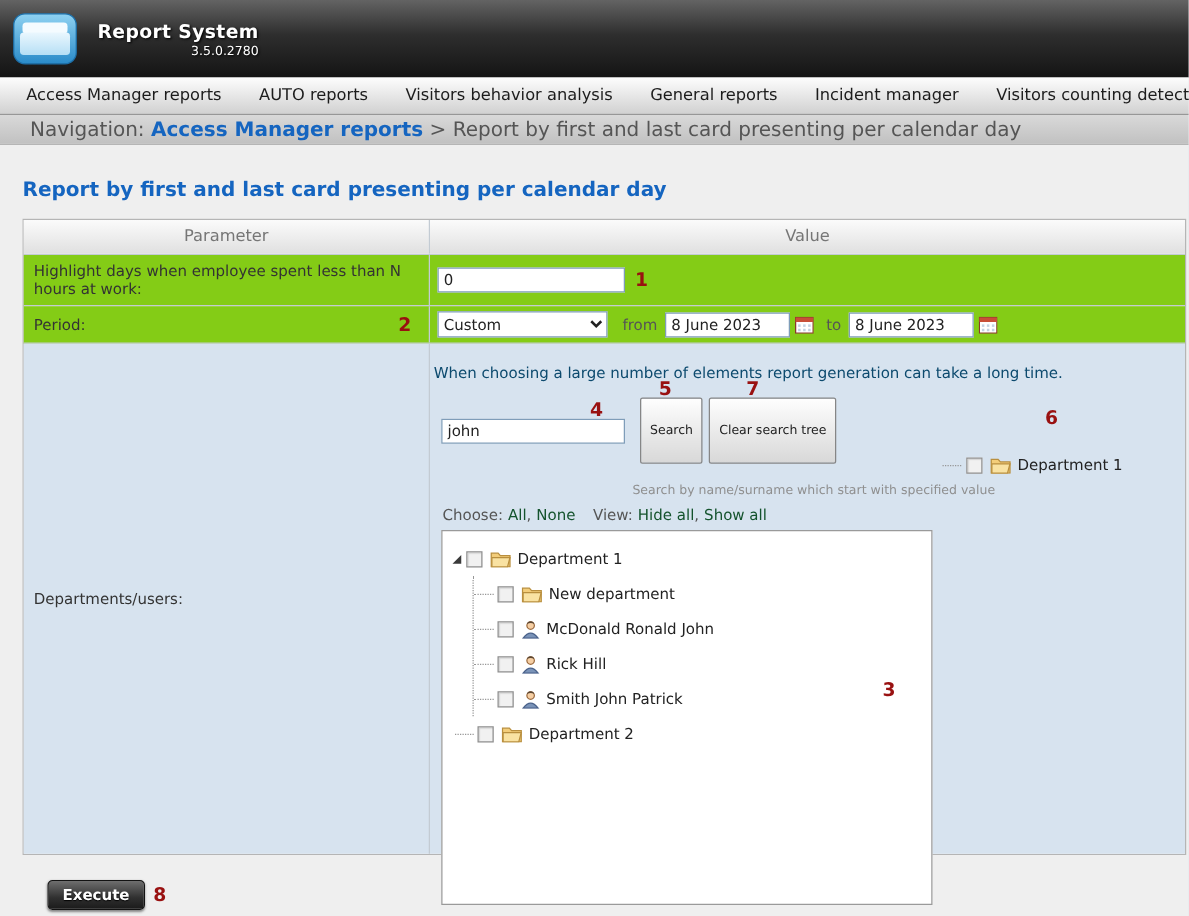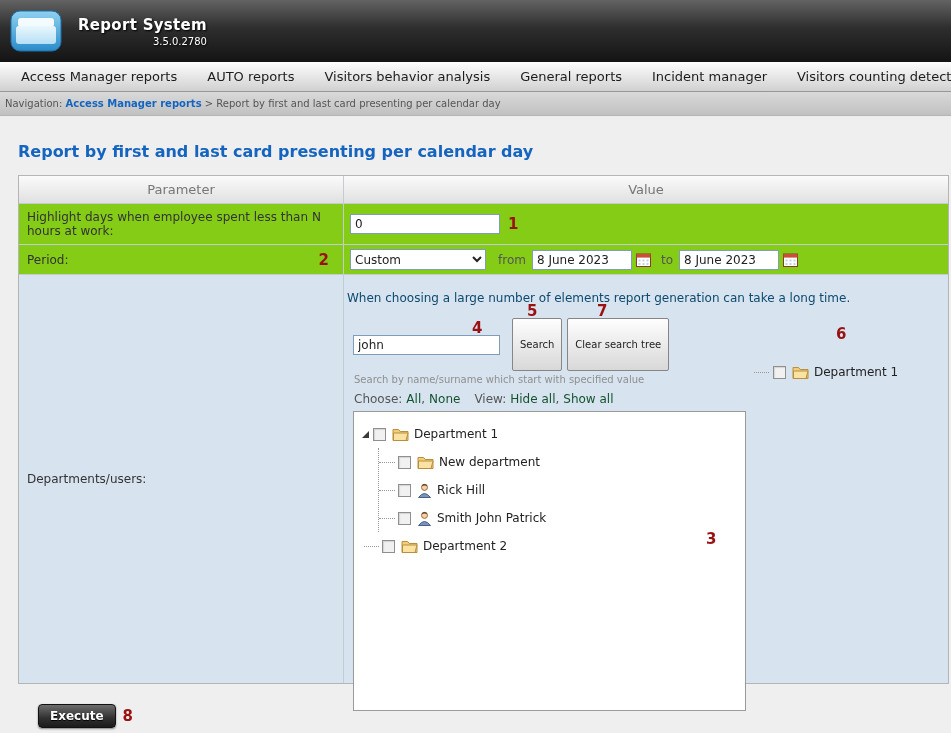--- a/index.html
+++ b/index.html
@@ -18,21 +18,21 @@
   .app-title { font-size:15px; font-weight:bold; text-shadow:1px 1px 2px #000; letter-spacing:.3px; }
   .app-version { font-size:10px; text-align:right; margin-top:2px; text-shadow:1px 1px 2px #000; }
   
   .tabs {
     height:30px; display:flex; align-items:stretch; padding-left:6px;
     background:linear-gradient(#fdfdfd,#d1d1d1); border-bottom:1px solid #979797;
   }
   .tab { font-size:13px; color:#1c1c1c; padding:0 15px; line-height:30px; cursor:pointer; white-space:nowrap; }
   
   .breadcrumb {
-    height:24px; line-height:24px; padding-left:5px; font-size:10px; color:#555;
+    height:24px; line-height:24px; padding-left:24px; font-size:16px; color:#555;
     background:linear-gradient(#d9d9d9,#c1c1c1); border-bottom:1px solid #b5b5b5;
   }
   .breadcrumb a { color:#1565c0; font-weight:bold; text-decoration:none; cursor:pointer; }
   
   main { padding:26px 2px 0 18px; }
   .page-title { font-size:16px; font-weight:bold; color:#1565c0; margin-bottom:14px; }
   .param-table { border:1px solid #b5b5b5; background:#fff; }
   .trow { display:flex; border-bottom:1px solid #c3cbd3; }
   .trow:last-child { border-bottom:none; }
   .pcell { width:325px; flex:none; border-right:1px solid #c3cbd3; display:flex; align-items:center; padding:0 8px; font-size:12px; color:#333; }
@@ -54,21 +54,21 @@
   .ann { color:#991111; font-weight:bold; font-size:15px; }
   .ann-inline { margin-left:8px; }
   .ann-right { margin-left:auto; margin-right:6px; }
   .ann-abs { position:absolute; z-index:5; }
   
   .warning { color:#0c4a6e; font-size:12px; margin:16px 0 0 3px; }
   .search-row { display:flex; align-items:center; margin:13px 0 0 9px; }
   .search-input { width:147px; }
   .btn { margin-left:12px; font-size:10px; padding:20px 7px; background:linear-gradient(#fefefe,#d8d8d8); border:1px solid #868686; border-radius:2px; font-family:inherit; cursor:pointer; color:#222; white-space:nowrap; }
   .btn + .btn { margin-left:5px; }
-  .hint { font-size:10px; color:#8f8f8f; margin:3px 0 0 10px; }
+  .hint { font-size:10px; color:#8f8f8f; margin:16px 0 0 10px;text-align:center; }
   .choose-row { font-size:12px; color:#555; margin:7px 0 0 10px; display:flex; align-items:center; }
   .choose-row a { color:#14532d; text-decoration:none; cursor:pointer; }
   .choose-row .gap-s { margin-right:4px; }
   .choose-row .gap-l { margin:0 4px 0 14px; }
   .choose-row a + .comma { margin-right:4px; }
   .tree-panel { position:relative; margin:5px 0 0 9px; width:393px; height:300px; background:#fff; border:1px solid #9a9a9a; padding:8px 8px; overflow:hidden; }
   .tree-row { display:flex; align-items:center; height:28px; color:#222; cursor:default; }
   .toggle { width:0; height:0; border-left:7px solid transparent; border-bottom:7px solid #3a3a3a; margin-right:4px; cursor:pointer; flex:none; }
   .checkbox { width:13px; height:13px; background:#f1f1f1; border:1px solid #8f8f8f; box-shadow:inset 1px 1px 1px rgba(0,0,0,.12); margin-right:6px; flex:none; cursor:pointer; }
   .tree-icon { margin-right:5px; display:inline-flex; flex:none; }
@@ -240,20 +240,31 @@
             </div>
             <div class="tree-row">
               <span class="checkbox"></span>
               <span class="tree-icon">
                 <svg width="15" height="15" viewBox="0 0 15 15">
                   <circle cx="7.5" cy="4.4" r="3" fill="#f6cfa4" stroke="#9c6b3f"></circle>
                   <path d="M4.6 3.2 a3 3 0 0 1 5.8 0 q-2.9-1.6-5.8 0" fill="#5a4632"></path>
                   <path d="M1.5 14.5 q6-8 12 0 z" fill="#7a93b8" stroke="#49618a"></path>
                 </svg>
               </span>
+              <span class="tree-label">McDonald Ronald John</span>
+            </div>
+            <div class="tree-row">
+              <span class="checkbox"></span>
+              <span class="tree-icon">
+                <svg width="15" height="15" viewBox="0 0 15 15">
+                  <circle cx="7.5" cy="4.4" r="3" fill="#f6cfa4" stroke="#9c6b3f"></circle>
+                  <path d="M4.6 3.2 a3 3 0 0 1 5.8 0 q-2.9-1.6-5.8 0" fill="#5a4632"></path>
+                  <path d="M1.5 14.5 q6-8 12 0 z" fill="#7a93b8" stroke="#49618a"></path>
+                </svg>
+              </span>
               <span class="tree-label">Rick Hill</span>
             </div>
             <div class="tree-row">
               <span class="checkbox"></span>
               <span class="tree-icon">
                 <svg width="15" height="15" viewBox="0 0 15 15">
                   <circle cx="7.5" cy="4.4" r="3" fill="#f6cfa4" stroke="#9c6b3f"></circle>
                   <path d="M4.6 3.2 a3 3 0 0 1 5.8 0 q-2.9-1.6-5.8 0" fill="#5a4632"></path>
                   <path d="M1.5 14.5 q6-8 12 0 z" fill="#7a93b8" stroke="#49618a"></path>
                 </svg>

